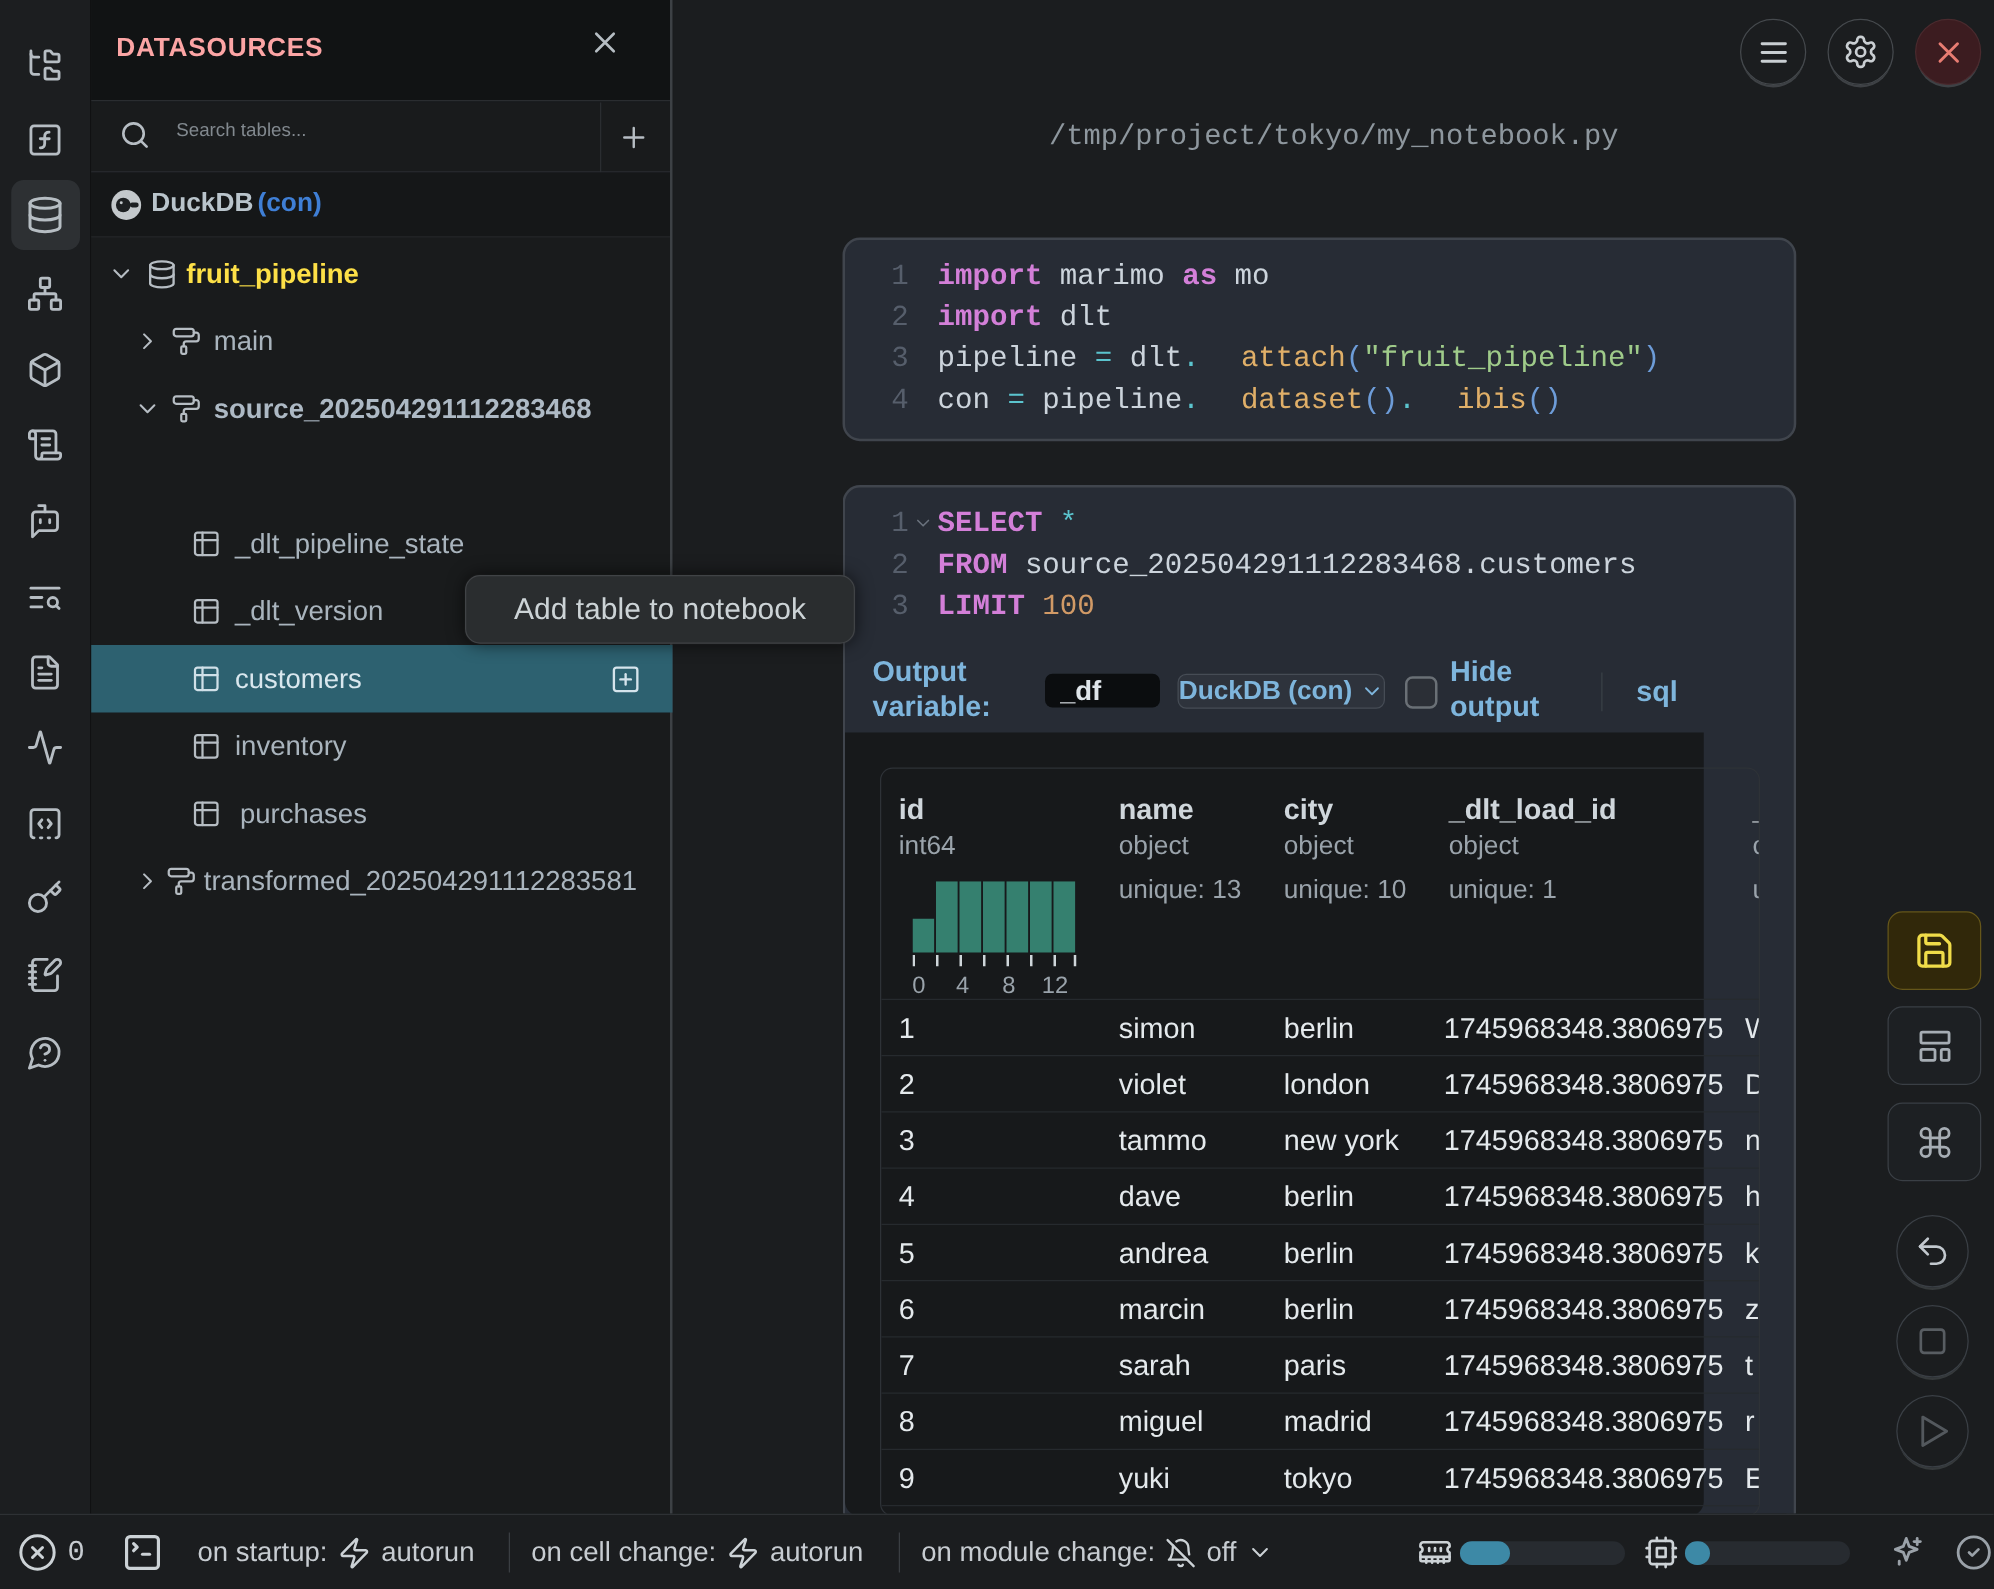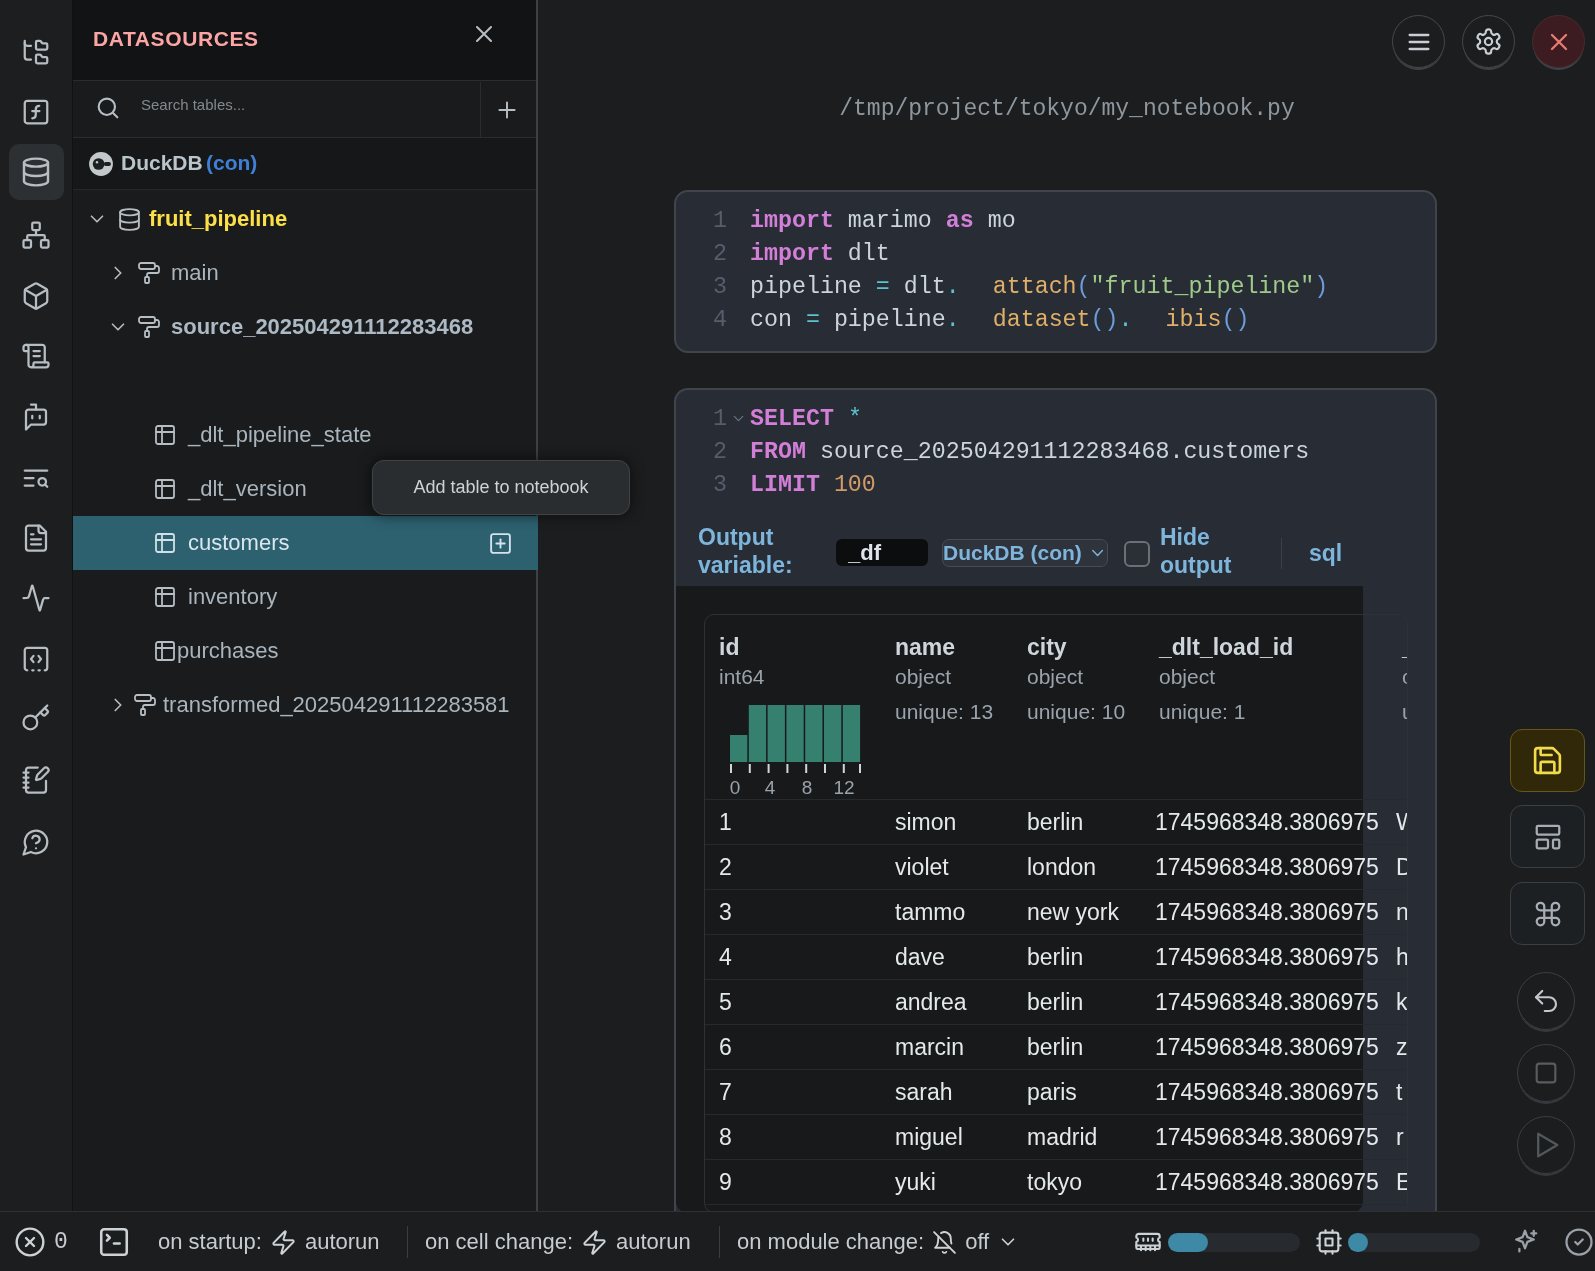--- a/index.html
+++ b/index.html
@@ -26,23 +26,23 @@
   #psearch .vdiv { position:absolute; right:55px; top:0; width:1px; height:56px; background:#2a2d30; }
   #psearch .plus { position:absolute; right:16px; top:15px; }
   #duckrow { position:absolute; left:0; top:138px; width:100%; height:52px; background:#151718; border-bottom:1px solid #242728; }
   .trow { position:absolute; left:0; width:465px; height:54px; display:flex; align-items:center; color:#a9b4bd; font-size:22px; }
   .trow .chev { flex:0 0 auto; }
   .trow .lbl { white-space:nowrap; }
   .bold { font-weight:bold; }
   #hl { position:absolute; left:0; top:516px; width:465px; height:54px; background:#2d6170; }
 
   
-  #tooltip { left:372px; top:460px; width:258px; height:55px; background:#2a2d2f; border:1px solid #404346;
+  #tooltip { left:372px; top:460px; width:312px; height:55px; background:#2a2d2f; border:1px solid #404346;
     border-radius:12px; z-index:50; box-shadow:0 0 14px rgba(0,0,0,.65), 0 0 2px rgba(255,255,255,.08);
-    display:flex; align-items:center; justify-content:center; color:#ccd3d6; font-size:18px; }
+    display:flex; align-items:center; justify-content:center; color:#ccd3d6; font-size:24px; }
 
   
   #main { left:539px; top:0; width:1056px; height:1211px; background:#1b1d1f; }
   .cbtn { position:absolute; width:53px; height:53px; border-radius:50%; border:1px solid #45494d;
     box-shadow:0 3px 0 -1px rgba(130,135,140,.35); display:flex; align-items:center; justify-content:center; }
   #title { position:absolute; left:0; top:96px; width:1056px; text-align:center; color:#8e979e;
     font-family:"Liberation Mono", monospace; font-size:23px; }
 
   .mono { font-family:"Liberation Mono", monospace; font-size:23.3px; white-space:pre; }
   .cell { position:absolute; left:135px; width:763px; background:#272c35; border:2px solid #40454d; border-radius:14px; }
@@ -288,21 +288,21 @@
           <path d="M9 3v18"></path>
         </svg>
       <span class="lbl" style="margin-left:11px">inventory</span>
     </div>
     <div class="trow" style="top:624px">
       <svg class="ico" style="margin-left:80px" width="24" height="24" viewBox="0 0 24 24">
           <rect width="18" height="18" x="3" y="3" rx="2"></rect>
           <path d="M3 9h18"></path>
           <path d="M9 3v18"></path>
         </svg>
-      <span class="lbl" style="margin-left:0">purchases</span>
+      <span class="lbl" style="margin-left:15px">purchases</span>
     </div>
     <div class="trow" style="top:678px">
       <svg class="ico chev" style="margin-left:34px" width="22" height="22" viewBox="0 0 24 24">
           <path d="m9 18 6-6-6-6"></path>
         </svg>
       <svg class="ico" style="margin-left:4px" width="24" height="24" viewBox="0 0 24 24">
           <rect width="16" height="6" x="2" y="2" rx="2"></rect>
           <path d="M10 16v-2a2 2 0 0 1 2-2h8a2 2 0 0 0 2-2V7a2 2 0 0 0-2-2h-2"></path>
           <rect width="4" height="6" x="8" y="16" rx="1"></rect>
         </svg>

